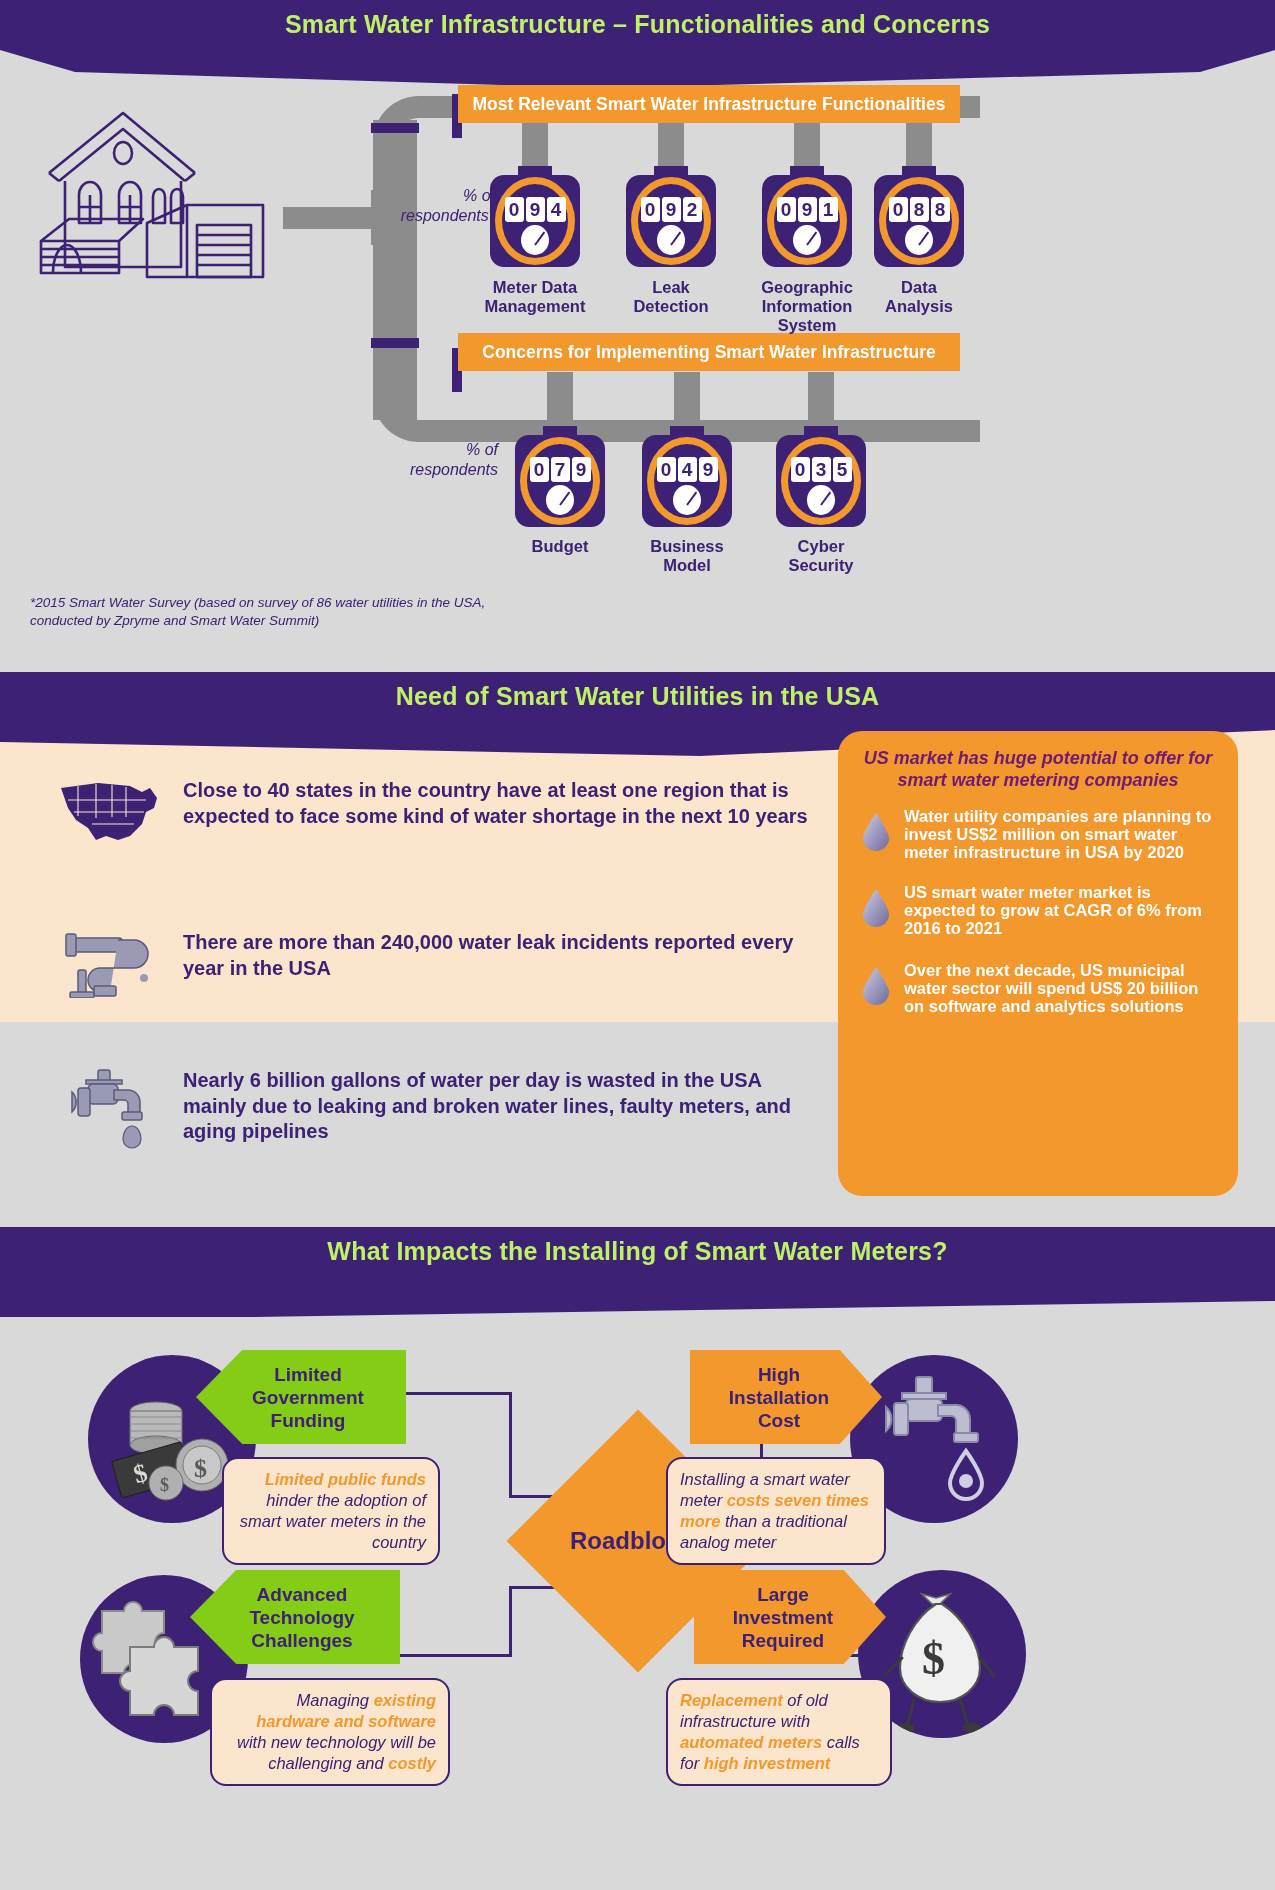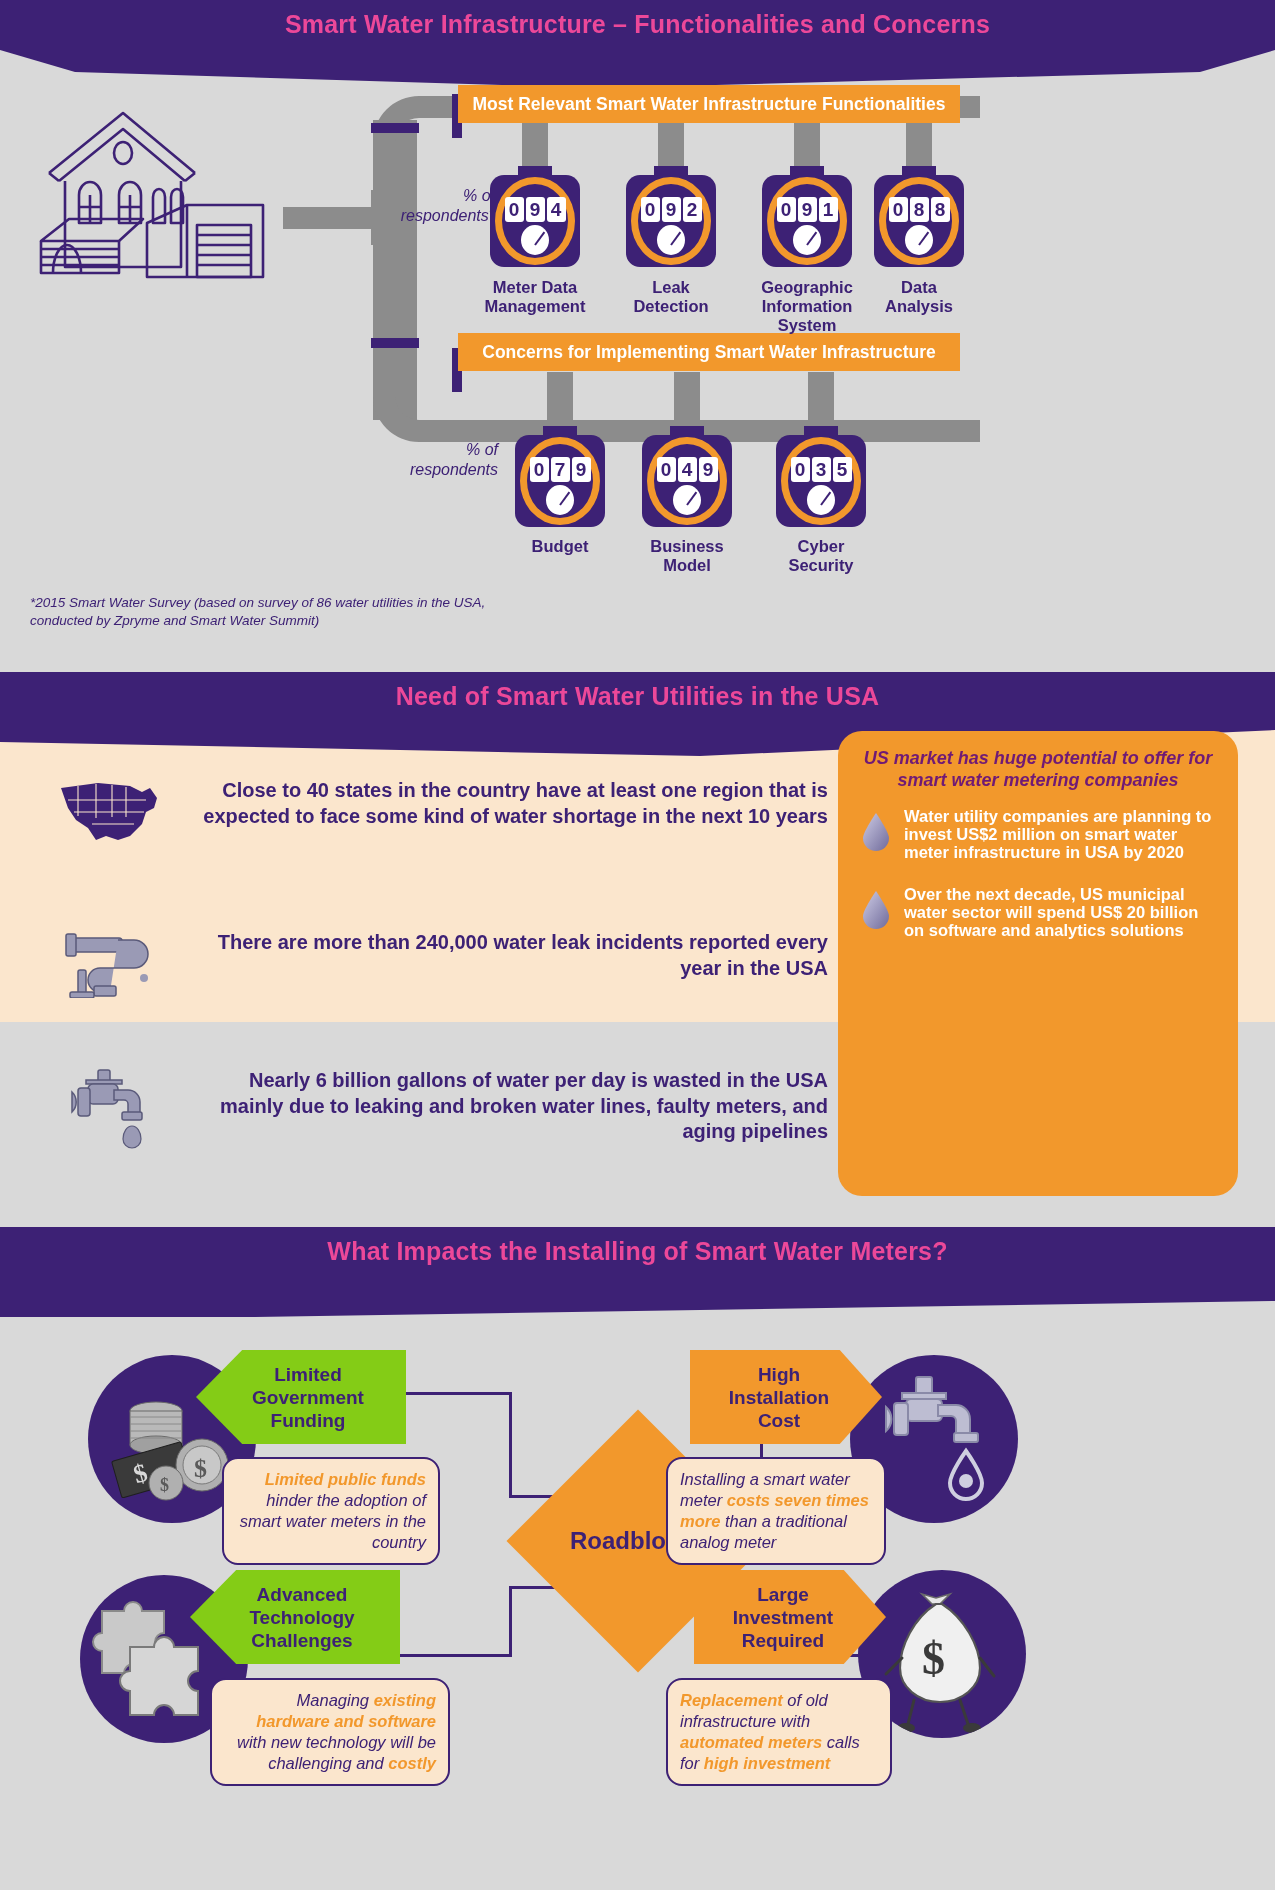--- a/index.html
+++ b/index.html
@@ -5,21 +5,21 @@
   html,body{margin:0;padding:0;}
   body{
     width:1275px;height:1890px;position:relative;overflow:hidden;
     background:#d9d9d9;
     font-family:"Liberation Sans", sans-serif;
     -webkit-font-smoothing:antialiased;
   }
   .sec{position:absolute;left:0;width:1275px;}
 
   
-  .banner{position:absolute;left:0;width:1275px;background:#3d2175;color:#ec4899;
+  .banner{position:absolute;left:0;width:1275px;background:#3d2175;color:#bef264;
           display:flex;align-items:flex-start;justify-content:center;}
   .banner .btxt{font-size:25px;font-weight:bold;letter-spacing:.2px;padding-top:10px;}
   .banner-notch{position:absolute;left:0;width:1275px;height:38px;overflow:hidden;}
 
   
   #s1{top:0;height:672px;background:#d9d9d9;}
   #s1head{top:0;height:50px;}
   #s1notch{top:50px;}
 
   .pipe{position:absolute;background:#8c8c8c;}
@@ -45,21 +45,21 @@
 
   
   #house{position:absolute;left:35px;top:95px;width:240px;height:185px;}
 
   
   #s2{top:672px;height:350px;}
   #s2head{top:0;height:50px;}
   #s2notch{top:50px;}
   #s2bg{position:absolute;top:0;left:0;width:1275px;height:350px;background:#fbe6cd;z-index:-1;}
 
-  .fact{position:absolute;display:flex;align-items:flex-start;gap:20px;text-align:right;}
+  .fact{position:absolute;display:flex;align-items:flex-start;gap:20px;}
   .fact .ftxt{color:#3d2175;font-weight:bold;font-size:20px;line-height:25.5px;}
 
   #opanel{position:absolute;left:838px;top:731px;width:400px;height:465px;background:#f2982c;border-radius:24px;}
   #opanel .ohead{color:#701a75;font-style:italic;font-weight:bold;font-size:18px;line-height:22px;text-align:center;padding:16px 22px 6px;}
   .obullet{display:flex;align-items:flex-start;gap:12px;padding:10px 22px 0 22px;}
   .obullet .otxt{color:#fff;font-weight:bold;font-size:16.5px;line-height:18px;}
   .drop{flex:0 0 auto;width:32px;height:40px;position:relative;margin-top:4px;}
   .drop svg{display:block;}
 
   
@@ -335,20 +335,34 @@
               <stop offset="0" stop-color="#cfcde6"></stop>
               <stop offset="1" stop-color="#6f6a9a"></stop>
             </linearGradient>
           </defs>
           <path d="M16 2 C16 2 3 21 3 27 a13 13 0 0 0 26 0 C29 21 16 2 16 2z" fill="url(#dg0)"></path>
         </svg>
     </span>
     <span class="otxt">Water utility companies are planning to invest US$2 million on smart water meter infrastructure in USA by 2020</span>
   </div>
 
+  <div class="obullet" style="padding-top:22px;">
+    <span class="drop">
+      <svg width="32" height="40" viewBox="0 0 32 40">
+          <defs>
+            <linearGradient id="dg1" x1="0" y1="0" x2="1" y2="1">
+              <stop offset="0" stop-color="#cfcde6"></stop>
+              <stop offset="1" stop-color="#6f6a9a"></stop>
+            </linearGradient>
+          </defs>
+          <path d="M16 2 C16 2 3 21 3 27 a13 13 0 0 0 26 0 C29 21 16 2 16 2z" fill="url(#dg1)"></path>
+        </svg>
+    </span>
+    <span class="otxt">US smart water meter market is expected to grow at CAGR of 6% from 2016 to 2021</span>
+  </div>
 
   <div class="obullet" style="padding-top:24px;">
     <span class="drop">
       <svg width="32" height="40" viewBox="0 0 32 40">
           <defs>
             <linearGradient id="dg2" x1="0" y1="0" x2="1" y2="1">
               <stop offset="0" stop-color="#cfcde6"></stop>
               <stop offset="1" stop-color="#6f6a9a"></stop>
             </linearGradient>
           </defs>

